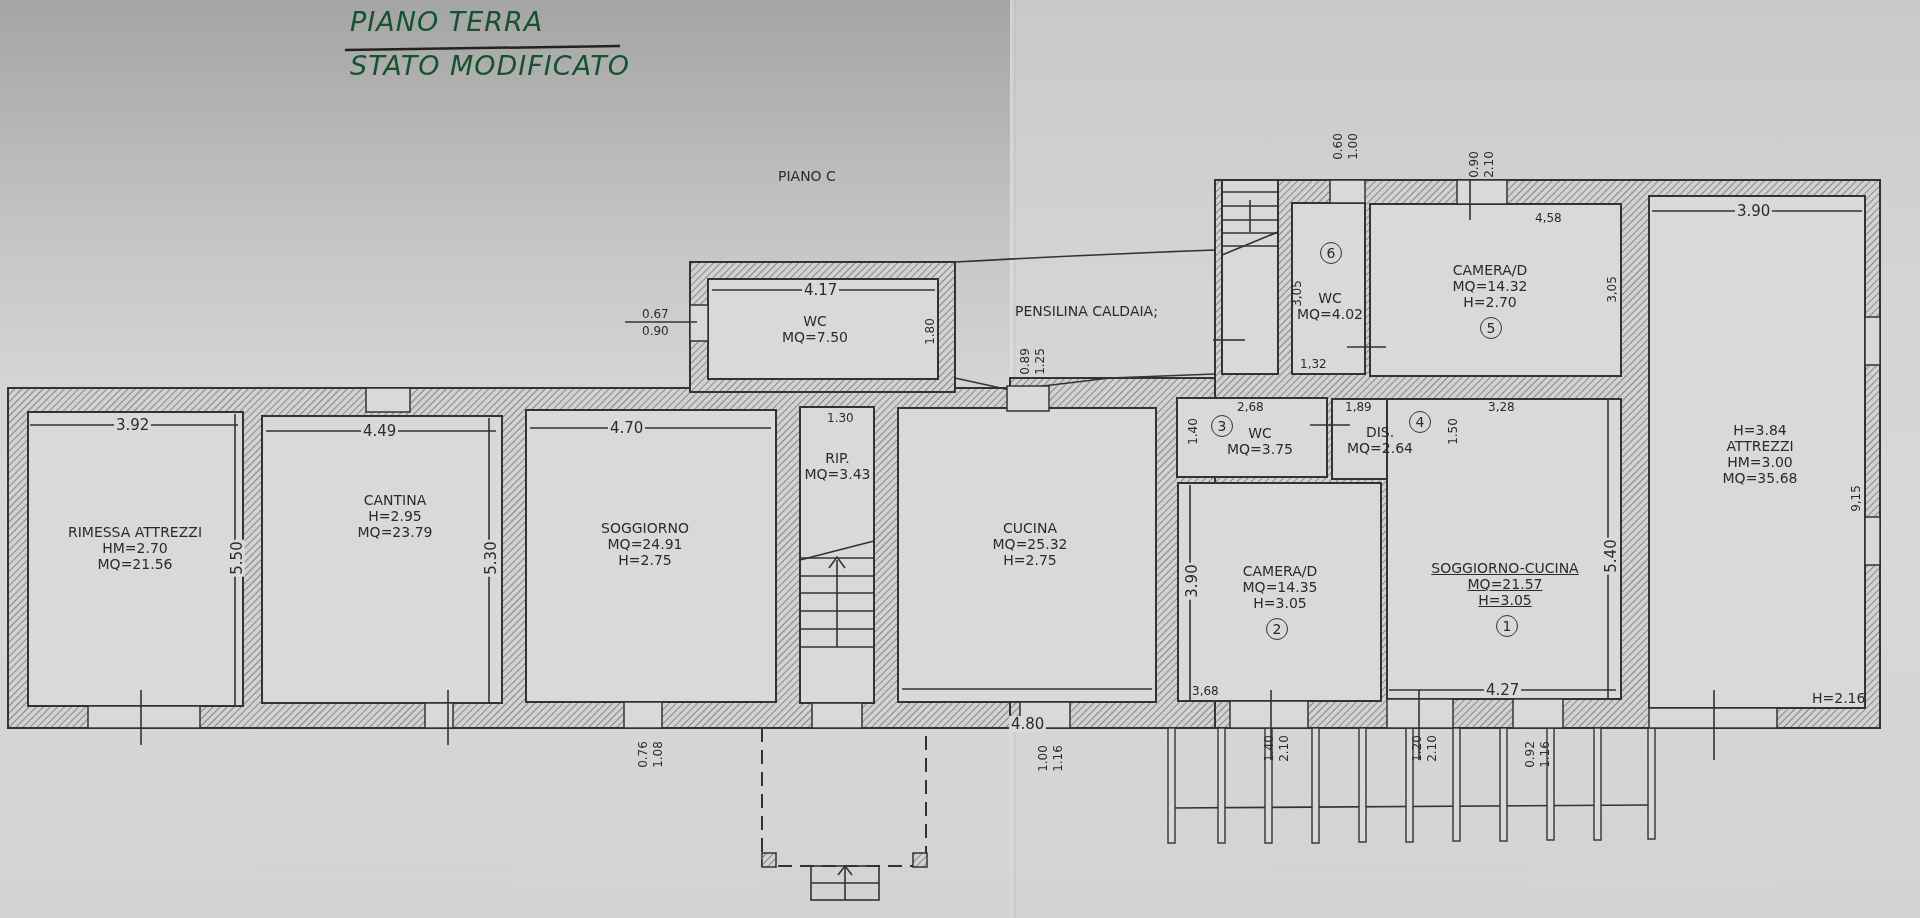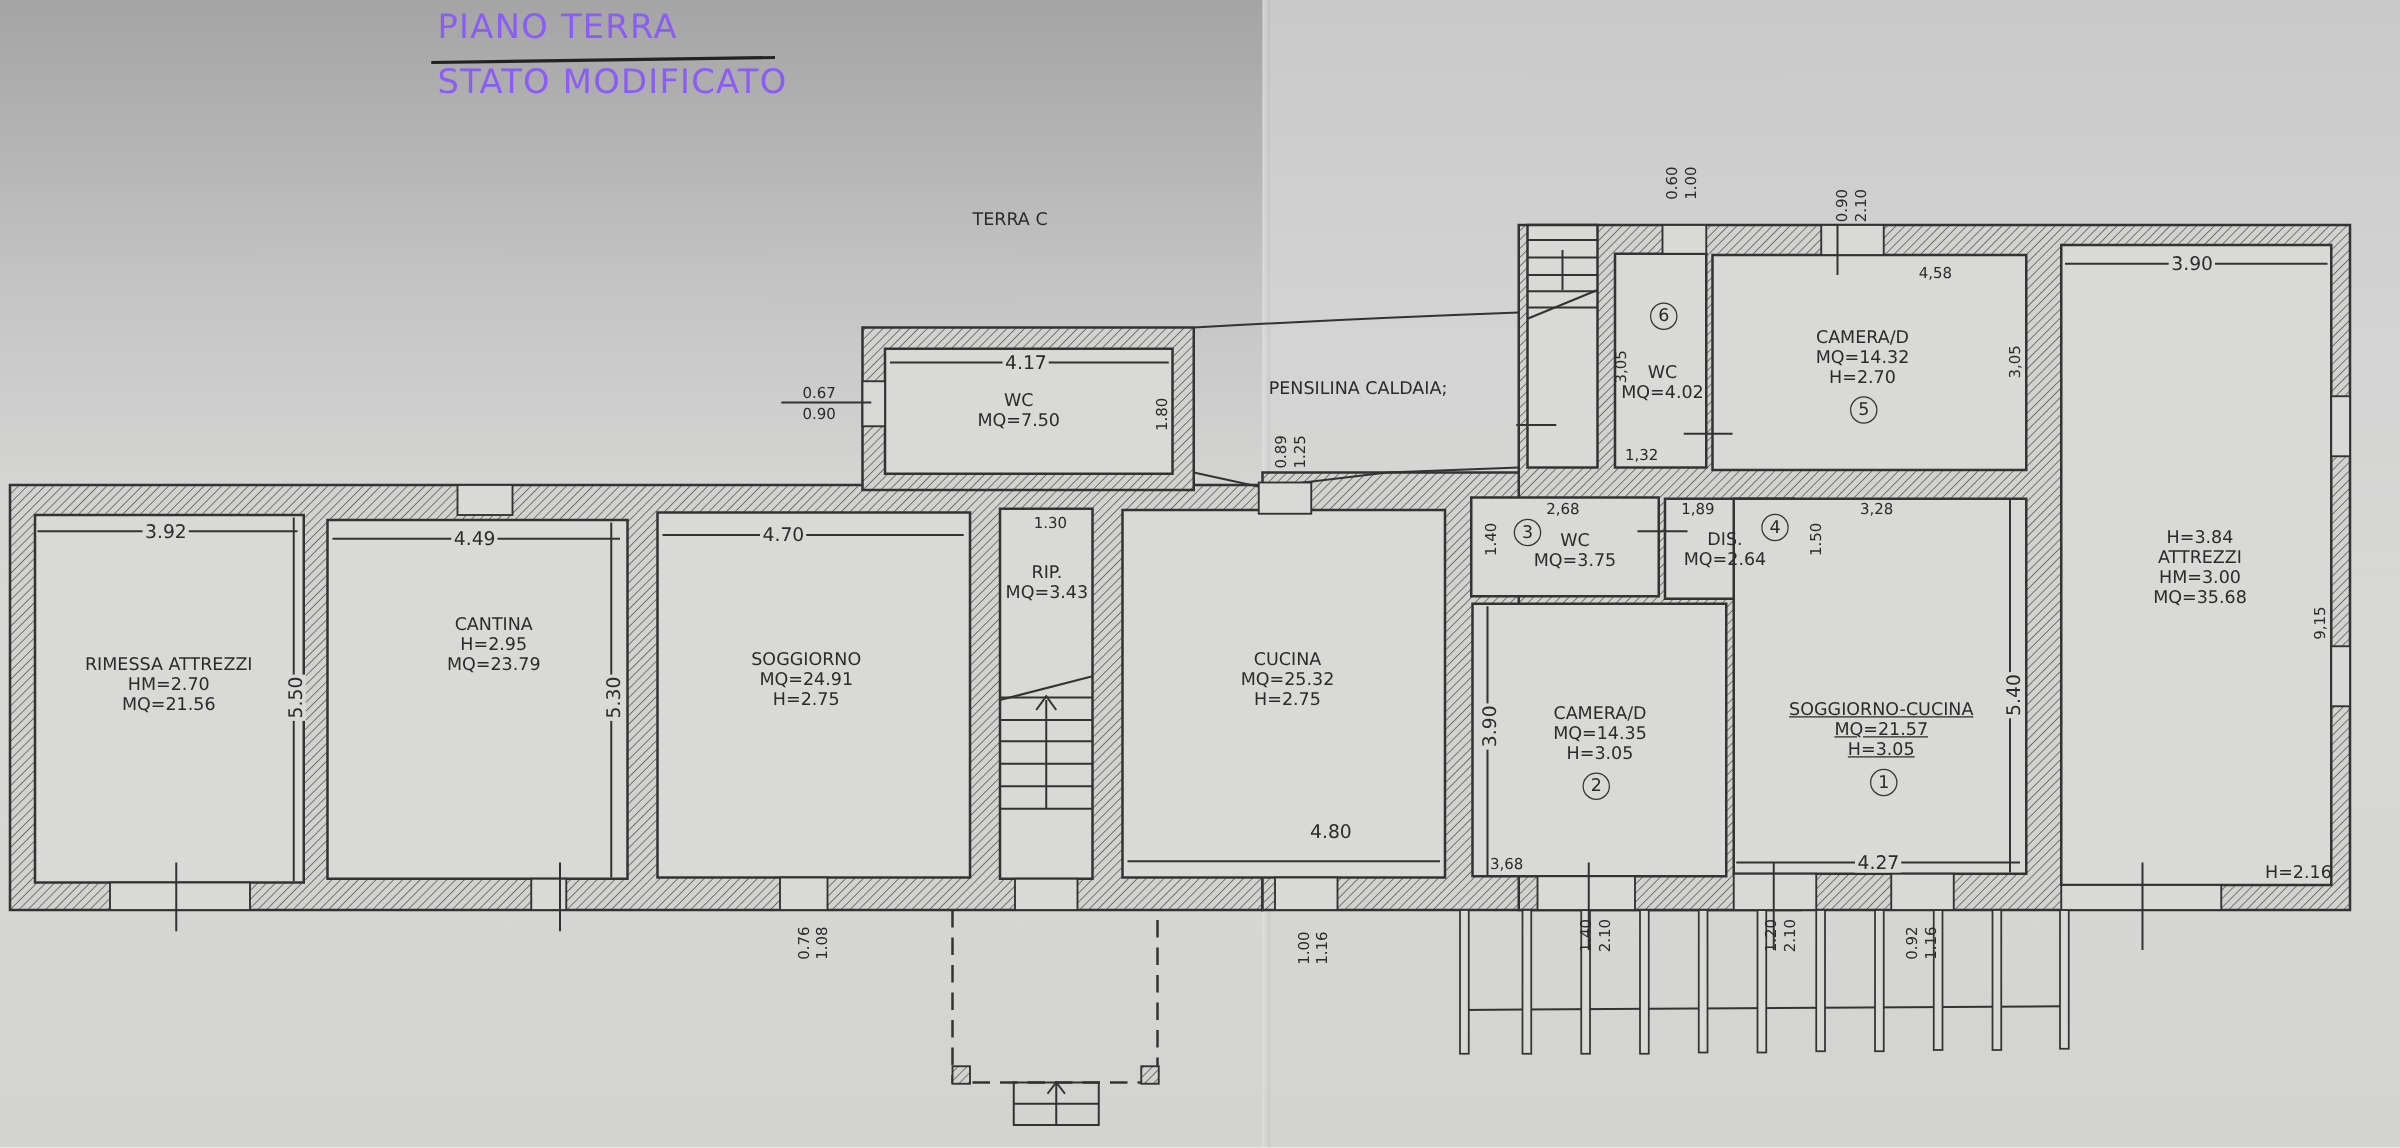--- a/index.html
+++ b/index.html
@@ -18,21 +18,21 @@
       position:absolute; left:1010px; top:0; width:6px; height:918px;
       background: linear-gradient(90deg, rgba(255,255,255,0.25), rgba(140,140,140,0.15));
       pointer-events:none;
     }
     .plan { position:absolute; left:0; top:0; width:1920px; height:918px; }
     .wall { fill:url(#hatch); stroke:#333; stroke-width:2; }
     .room { fill:#d9d9d7; stroke:#333; stroke-width:2; }
     .line { stroke:#333; stroke-width:1.6; fill:none; }
     .dash { stroke:#333; stroke-width:2; fill:none; stroke-dasharray:14 8; }
     .txt { position:absolute; font-size:14px; line-height:16px; text-align:center; color:#2b2b2b; white-space:nowrap; }
-    .title-txt { position:absolute; font-size:27px; letter-spacing:1px; color:#8b5cf6; }
+    .title-txt { position:absolute; font-size:27px; font-style:italic; letter-spacing:1px; color:#14532d; }
     .dim { position:absolute; font-size:15px; color:#2b2b2b; background:#d9d9d7; padding:0 2px; line-height:16px; }
     .dim-s { position:absolute; font-size:12px; color:#2b2b2b; line-height:13px; }
     .vert { transform:rotate(-90deg); transform-origin:center center; }
     .circ { position:absolute; width:20px; height:20px; border:1.5px solid #333; border-radius:50%; font-size:14px; line-height:20px; text-align:center; }
     .room-label { display:block; }
   </style>
 </head>
 <body>
 
 <div class="shade-left"></div>
@@ -157,21 +157,21 @@
   <line class="line" x1="1714" y1="690" x2="1714" y2="760"></line>
   <line class="line" x1="1470" y1="180" x2="1470" y2="220"></line>
   <line class="line" x1="1213" y1="340" x2="1245" y2="340"></line>
   <line class="line" x1="1347" y1="347" x2="1386" y2="347"></line>
   <line class="line" x1="1310" y1="425" x2="1350" y2="425"></line>
 </svg>
 
 <div class="title-txt" style="left:350px; top:6px;">PIANO TERRA</div>
 <div class="title-txt" style="left:350px; top:50px;">STATO MODIFICATO</div>
 
-<div class="txt" style="left:778px; top:168px;">TERRA C</div>
+<div class="txt" style="left:778px; top:168px;">PIANO C</div>
 <div class="txt" style="left:1015px; top:303px;">PENSILINA CALDAIA;</div>
 
 <div class="txt" style="left:40px; top:524px; width:190px;">
   <span class="room-label">RIMESSA ATTREZZI</span>
   <span class="room-label">HM=2.70</span>
   <span class="room-label">MQ=21.56</span>
 </div>
 <div class="dim" style="left:114px; top:417px;">3.92</div>
 <div class="dim vert" style="left:218px; top:550px;">5.50</div>
 
@@ -194,21 +194,21 @@
 <div class="txt" style="left:795px; top:450px; width:85px;">
   <span class="room-label">RIP.</span>
   <span class="room-label">MQ=3.43</span>
 </div>
 
 <div class="txt" style="left:955px; top:520px; width:150px;">
   <span class="room-label">CUCINA</span>
   <span class="room-label">MQ=25.32</span>
   <span class="room-label">H=2.75</span>
 </div>
-<div class="dim" style="left:1009px; top:657px;margin-left:37px;">4.80</div>
+<div class="dim" style="left:1009px; top:716px;">4.80</div>
 
 <div class="txt" style="left:760px; top:313px; width:110px;">
   <span class="room-label">WC</span>
   <span class="room-label">MQ=7.50</span>
 </div>
 <div class="dim" style="left:802px; top:282px;">4.17</div>
 <div class="dim-s vert" style="left:917px; top:325px;">1.80</div>
 
 <div class="circ" style="left:1320px; top:242px;">6</div>
 <div class="txt" style="left:1290px; top:290px; width:80px;">

